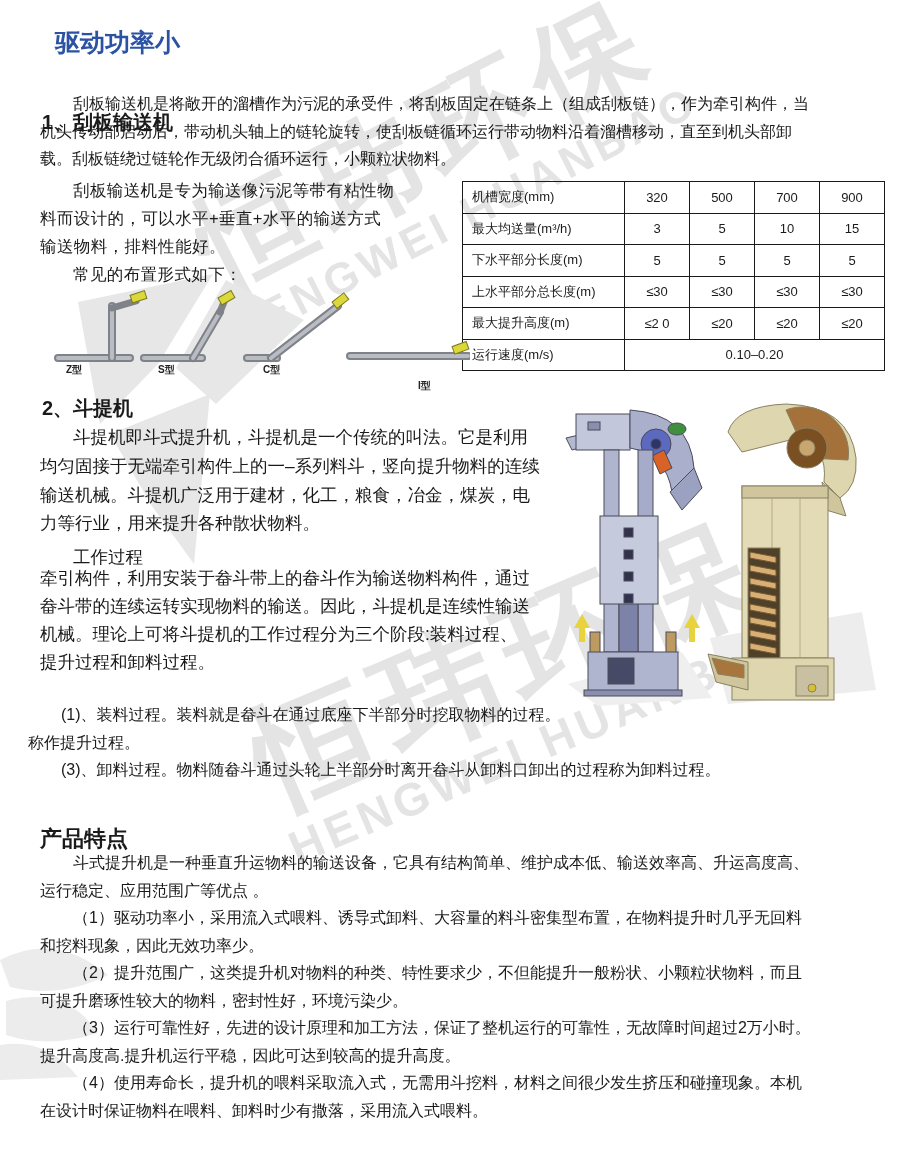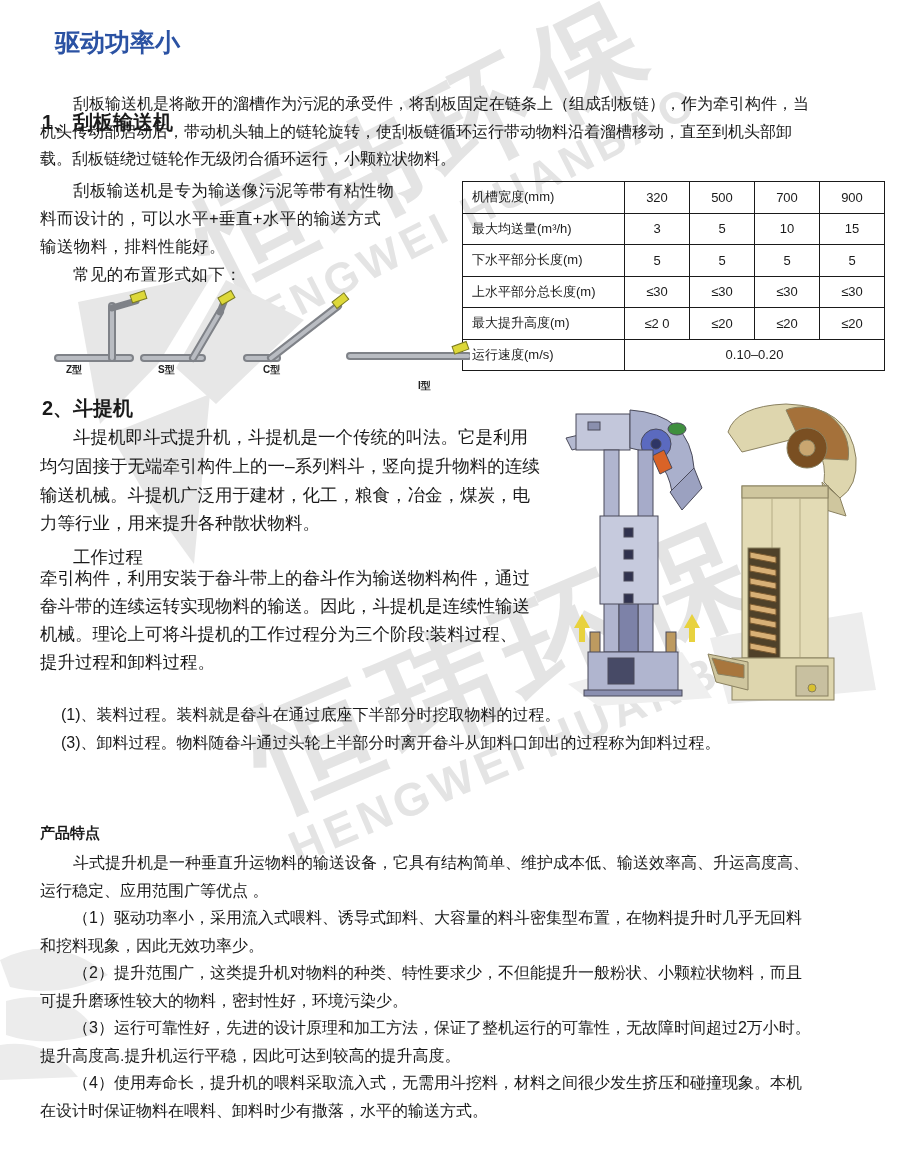--- a/index.html
+++ b/index.html
@@ -28,21 +28,21 @@
   .tline2{height:28.8px;line-height:28.8px;font-size:17.5px;white-space:nowrap;}
   .ind{padding-left:33px;}
   #p1{left:40px;top:90px;width:835px;}
   #p2{left:40px;top:176px;width:420px;}
   #p2 .tline{font-size:16.5px;height:28px;line-height:28px;letter-spacing:.4px;}
   #sec2intro{left:40px;top:423px;width:525px;}
   #procTitle{left:73px;top:545px;font-size:17.5px;}
   #proc{left:40px;top:564px;width:525px;}
   #proc .tline2{height:28px;line-height:28px;}
   #steps{left:28px;top:701px;width:840px;}
-  #featHead{left:40px;top:824px;font-size:15px;font-weight:bold;}
+  #featHead{left:40px;top:824px;font-size:22px;font-weight:bold;}
   #feat{left:40px;top:849px;width:840px;}
 
   
   .spec-table{left:462px;top:181px;border-collapse:collapse;table-layout:fixed;background:transparent;}
   .spec-table td{border:1.5px solid #1a1a1a;font-size:13px;height:30.5px;padding:0;background:transparent;}
   .spec-table td.lab{width:152px;text-align:left;padding-left:9px;}
   .spec-table td.val{width:64px;text-align:center;}
 
   
   #conveyors{left:40px;top:288px;}
@@ -192,20 +192,21 @@
 
   <div class="layer" id="proc">
     <div class="tline2">牵引构件，利用安装于畚斗带上的畚斗作为输送物料构件，通过</div>
     <div class="tline2">畚斗带的连续运转实现物料的输送。因此，斗提机是连续性输送</div>
     <div class="tline2">机械。理论上可将斗提机的工作过程分为三个阶段:装料过程、</div>
     <div class="tline2">提升过程和卸料过程。</div>
   </div>
 
   <div class="layer" id="steps">
     <div class="tline ind">(1)、装料过程。装料就是畚斗在通过底座下半部分时挖取物料的过程。</div>
+    <div class="tline">称作提升过程。</div>
     <div class="tline ind">(3)、卸料过程。物料随畚斗通过头轮上半部分时离开畚斗从卸料口卸出的过程称为卸料过程。</div>
   </div>
 
   <svg class="layer" id="elevators" width="322" height="310">
 
     <polygon points="8,286 122,254 152,300 38,308" fill="#efefef"></polygon>
     <polygon points="150,240 302,214 316,292 168,306" fill="#ededed"></polygon>
 
     <g stroke="#4a4a5a" stroke-width="1">
       <polygon points="6,40 66,26 70,36 12,52" fill="#b4b9d1"></polygon>
@@ -266,16 +267,16 @@
   <div class="layer" id="feat">
     <div class="tline ind">斗式提升机是一种垂直升运物料的输送设备，它具有结构简单、维护成本低、输送效率高、升运高度高、</div>
     <div class="tline">运行稳定、应用范围广等优点 。</div>
     <div class="tline ind">（1）驱动功率小，采用流入式喂料、诱导式卸料、大容量的料斗密集型布置，在物料提升时几乎无回料</div>
     <div class="tline">和挖料现象，因此无效功率少。</div>
     <div class="tline ind">（2）提升范围广，这类提升机对物料的种类、特性要求少，不但能提升一般粉状、小颗粒状物料，而且</div>
     <div class="tline">可提升磨琢性较大的物料，密封性好，环境污染少。</div>
     <div class="tline ind">（3）运行可靠性好，先进的设计原理和加工方法，保证了整机运行的可靠性，无故障时间超过2万小时。</div>
     <div class="tline">提升高度高.提升机运行平稳，因此可达到较高的提升高度。</div>
     <div class="tline ind">（4）使用寿命长，提升机的喂料采取流入式，无需用斗挖料，材料之间很少发生挤压和碰撞现象。本机</div>
-    <div class="tline">在设计时保证物料在喂料、卸料时少有撒落，水平的输送方式。</div>
+    <div class="tline">在设计时保证物料在喂料、卸料时少有撒落，采用流入式喂料。</div>
   </div>
 
 </div>
 
 </body></html>

